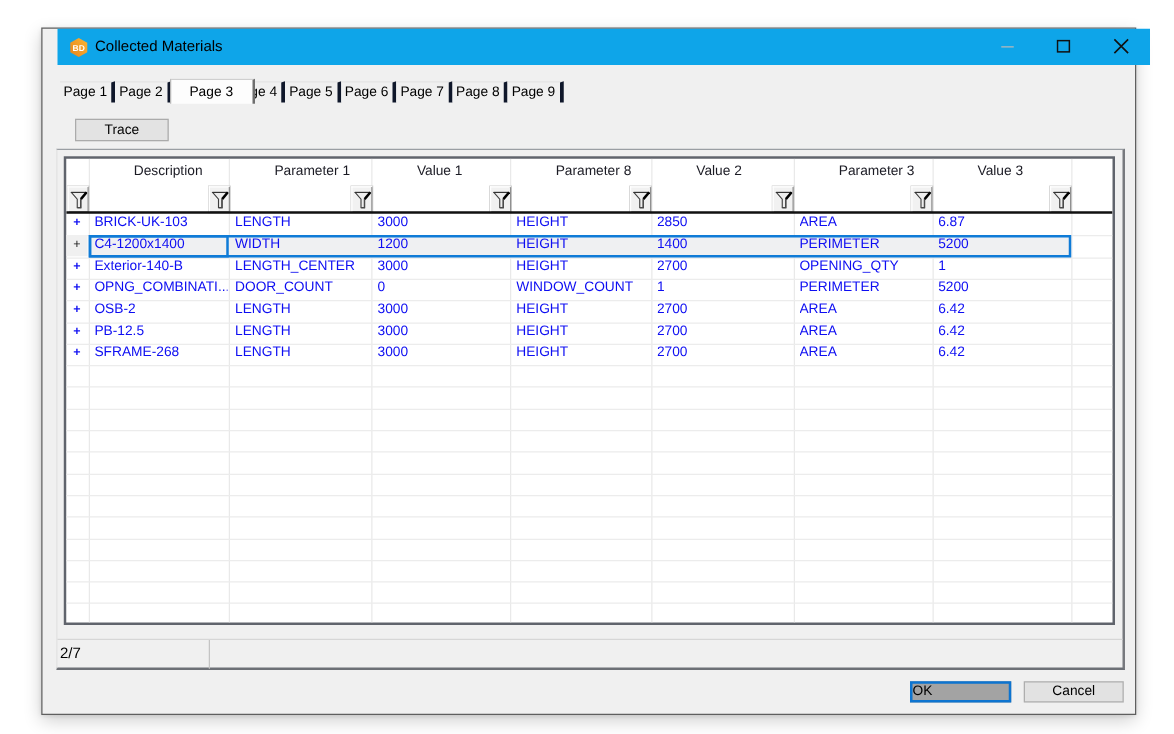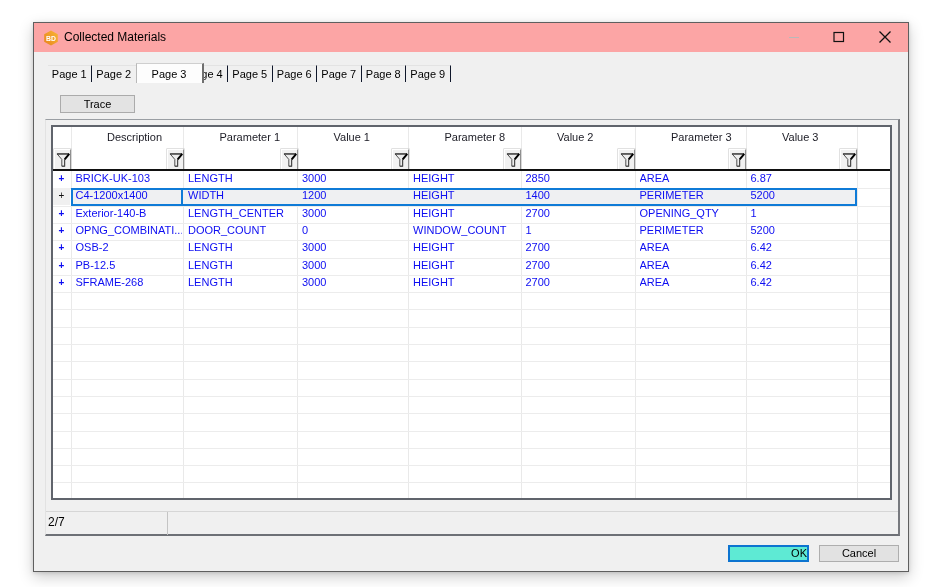--- a/index.html
+++ b/index.html
@@ -3,26 +3,26 @@
 <meta charset="utf-8">
 <style>
 * { margin:0; padding:0; box-sizing:border-box; }
 html,body { width:939px; height:587px; background:#fff; overflow:hidden;
   font-family:"Liberation Sans", sans-serif; }
 .abs { position:absolute; }
 #dlg { position:absolute; left:33px; top:22px; width:876px; height:550px;
   border:1px solid #5f5f5f; background:#f0f0f0;
   box-shadow:0 5px 14px rgba(0,0,0,0.20), 0 1px 4px rgba(0,0,0,0.13); }
 
-#titlebar { position:absolute; left:0; top:0; width:874px; height:29px; background:#fca5a5; }
+#titlebar { position:absolute; left:12px; top:0; width:874px; height:29px; background:#0ea5e9; }
 #title { position:absolute; left:30px; top:0; height:29px; line-height:29px;
   font-size:12px; color:#000; }
 
 .tab { position:absolute; top:42px; height:17px; background:#f0f0f0;
-  border-top:1px solid #e3e3e3; border-right:1px solid #0f172a;
+  border-top:1px solid #e3e3e3; border-right:3px solid #0f172a;
   font-size:11px; color:#000; text-align:center; line-height:16px; }
 #tabactive { position:absolute; top:40px; height:20px; background:#fdfdfd;
   border-top:1px solid #cfcfcf; border-left:1px solid #b9b9b9; border-right:2px solid #6f6f6f;
   font-size:11px; color:#000; text-align:center; line-height:21px; z-index:3; }
 
 #trace { position:absolute; left:26px; top:72px; width:75px; height:18px;
   background:#e3e3e3; border:1px solid #abababa8; border-color:#ababab;
   font-size:11px; text-align:center; line-height:16px; color:#000; }
 
 #panel { position:absolute; left:11px; top:96px; width:855px; height:417px;
@@ -46,21 +46,21 @@
 #selrow { position:absolute; left:17px; width:787px; height:18px;
   background:#eff0f2; border:2px solid #0f7bd7; }
 #selcell { position:absolute; left:17px; width:113px; height:18px;
   border:2px solid #0f7bd7; }
 
 #statline { position:absolute; left:12px; top:488px; width:852px; height:1px; background:#d6d6d6; }
 #statdiv { position:absolute; left:133px; top:489px; width:1px; height:23px; background:#c4c4c4; }
 #stattext { position:absolute; left:14px; top:492px; font-size:12px; color:#000; }
 
 #okbtn { position:absolute; left:694px; top:522px; width:81px; height:17px;
-  background:#5eead4; border:2px solid #0d74d0; font-size:11px; text-align:right;
+  background:#a3a3a3; border:2px solid #0d74d0; font-size:11px; text-align:left;
   line-height:13px; color:#000; }
 #cancelbtn { position:absolute; left:785px; top:522px; width:80px; height:17px;
   background:#e2e2e2; border:1px solid #aeaeae; font-size:11px; text-align:center;
   line-height:15px; color:#000; }
 </style>
 </head>
 <body>
 <div id="dlg">
   <div id="titlebar">
     <svg class="abs" style="left:9px; top:6.5px;" width="16" height="16" viewBox="0 0 16 16">

